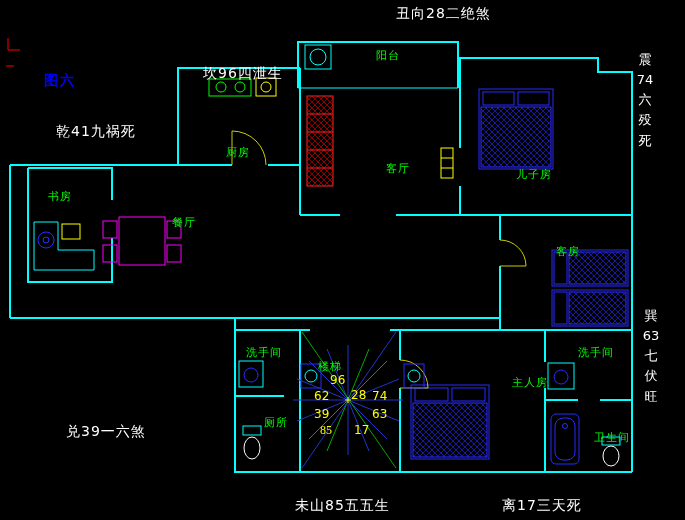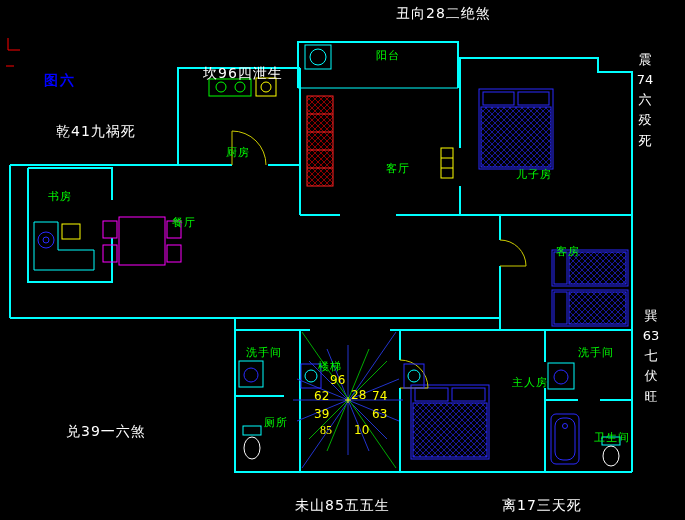--- a/index.html
+++ b/index.html
@@ -232,15 +232,15 @@
   <div class="room" id="room-toilet">厕所</div>
   <div class="room" id="room-bath">卫生间</div>
 
   <span class="num" id="n0">96</span>
   <span class="num" id="n1">28</span>
   <span class="num" id="n2">62</span>
   <span class="num" id="n3">74</span>
   <span class="num" id="n4">39</span>
   <span class="num" id="n5">63</span>
   <span class="num" id="n6">85</span>
-  <span class="num" id="n7">10</span>
+  <span class="num" id="n7">17</span>
 
 </div>
 
 </body></html>

